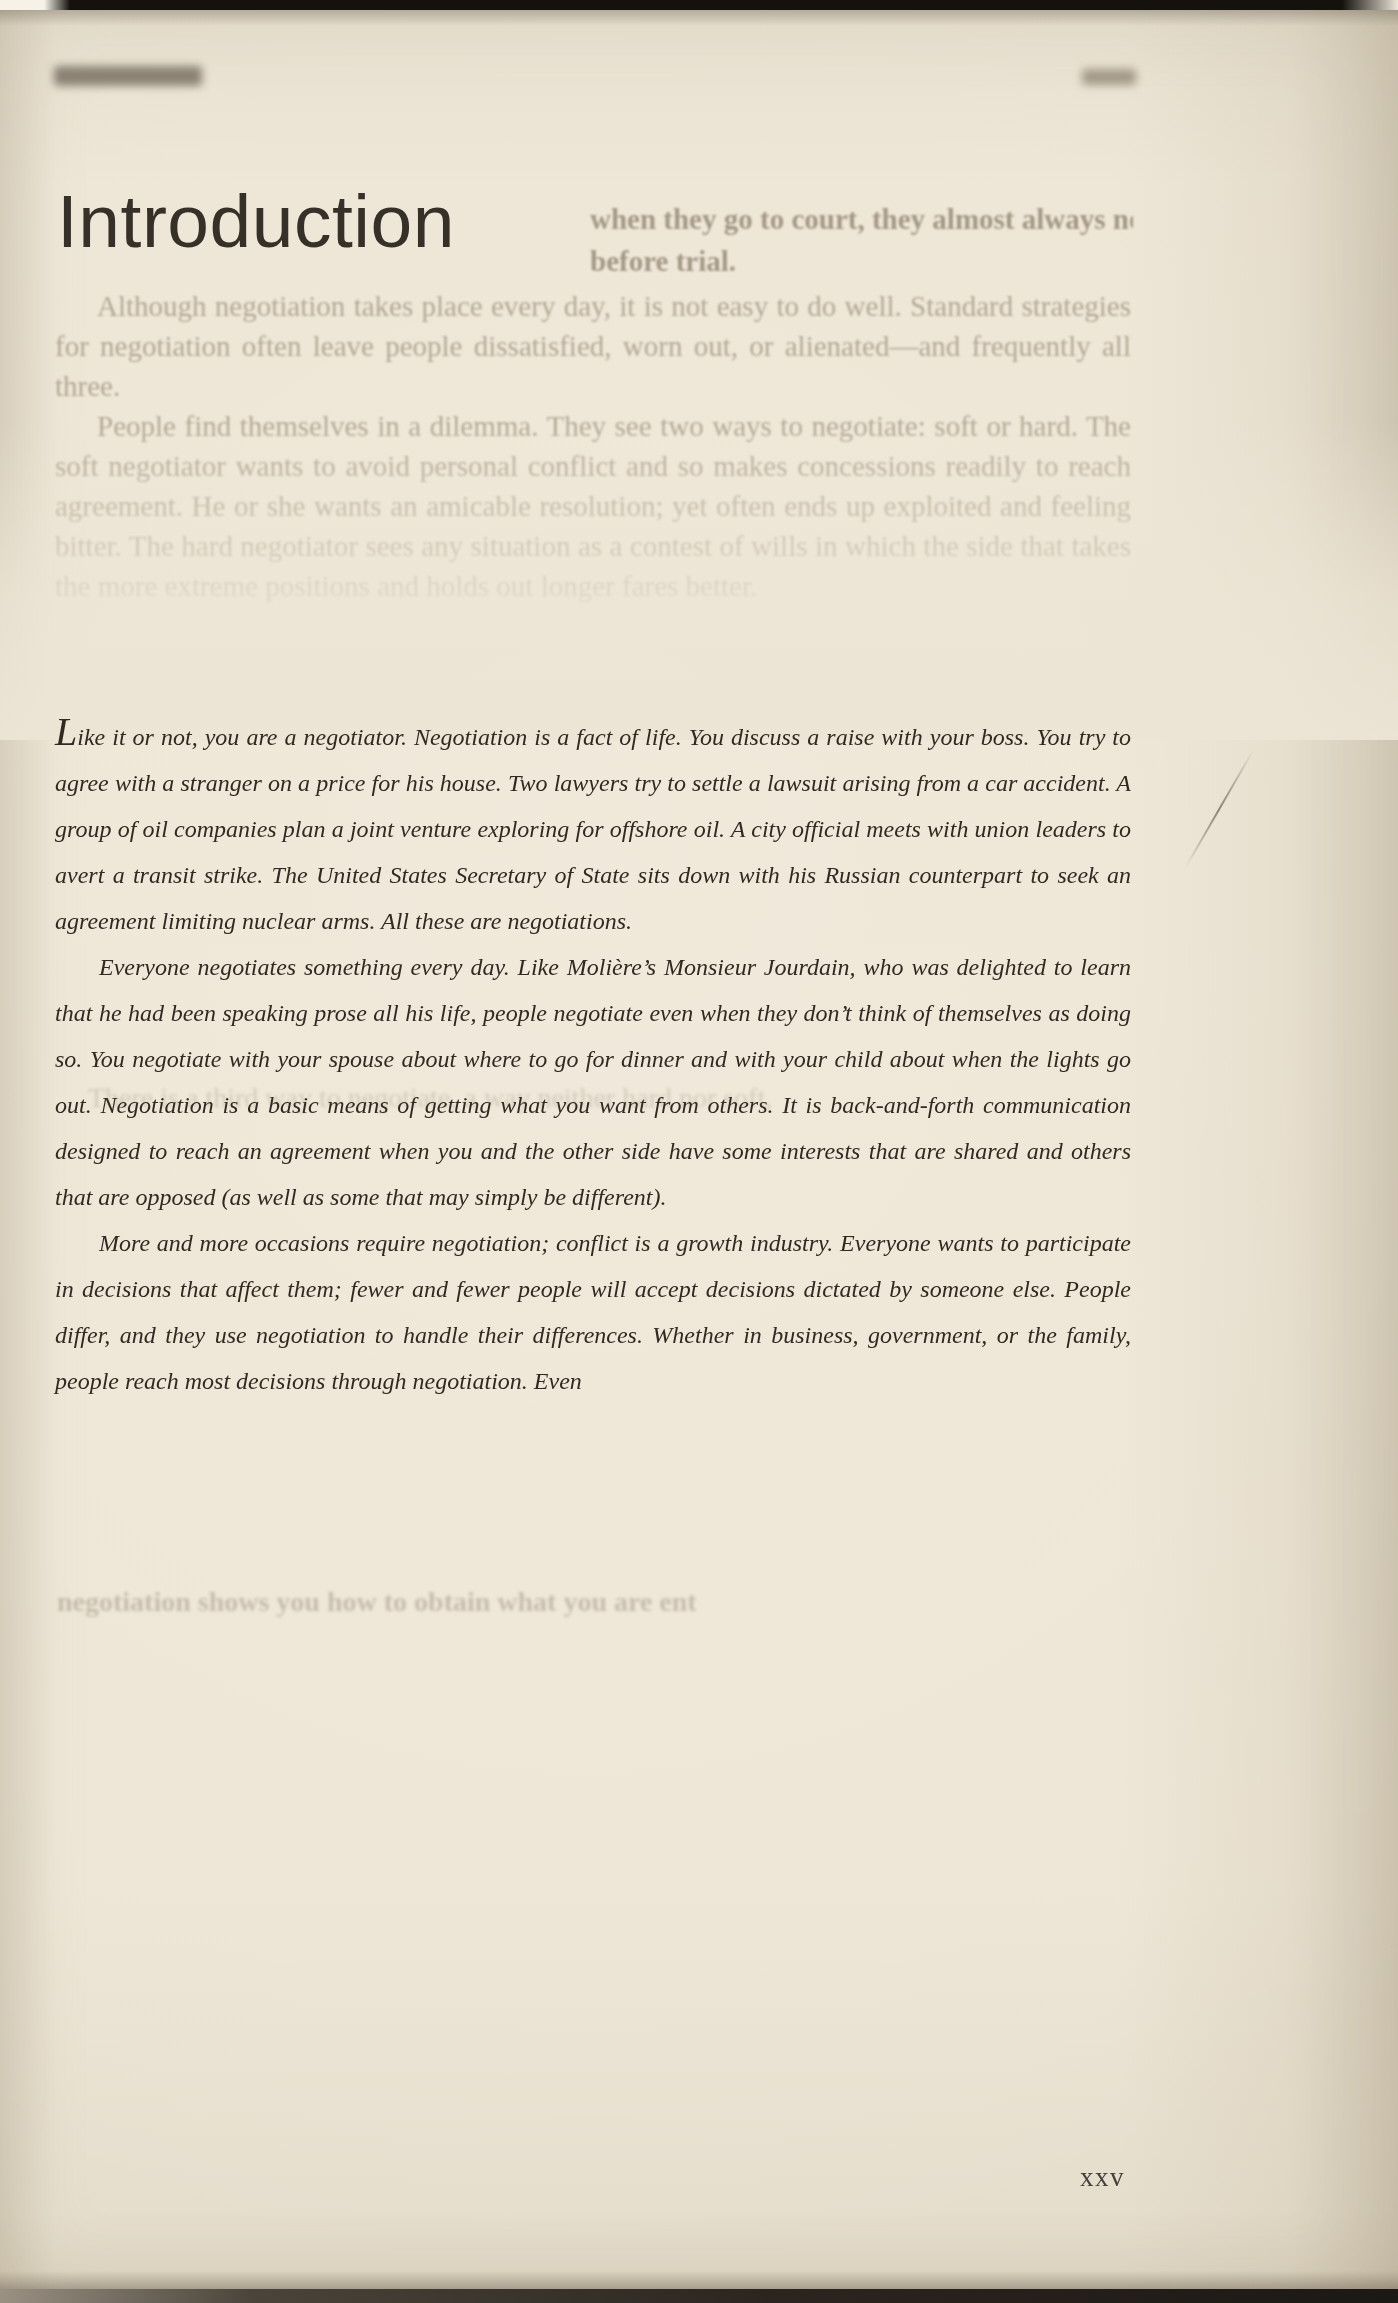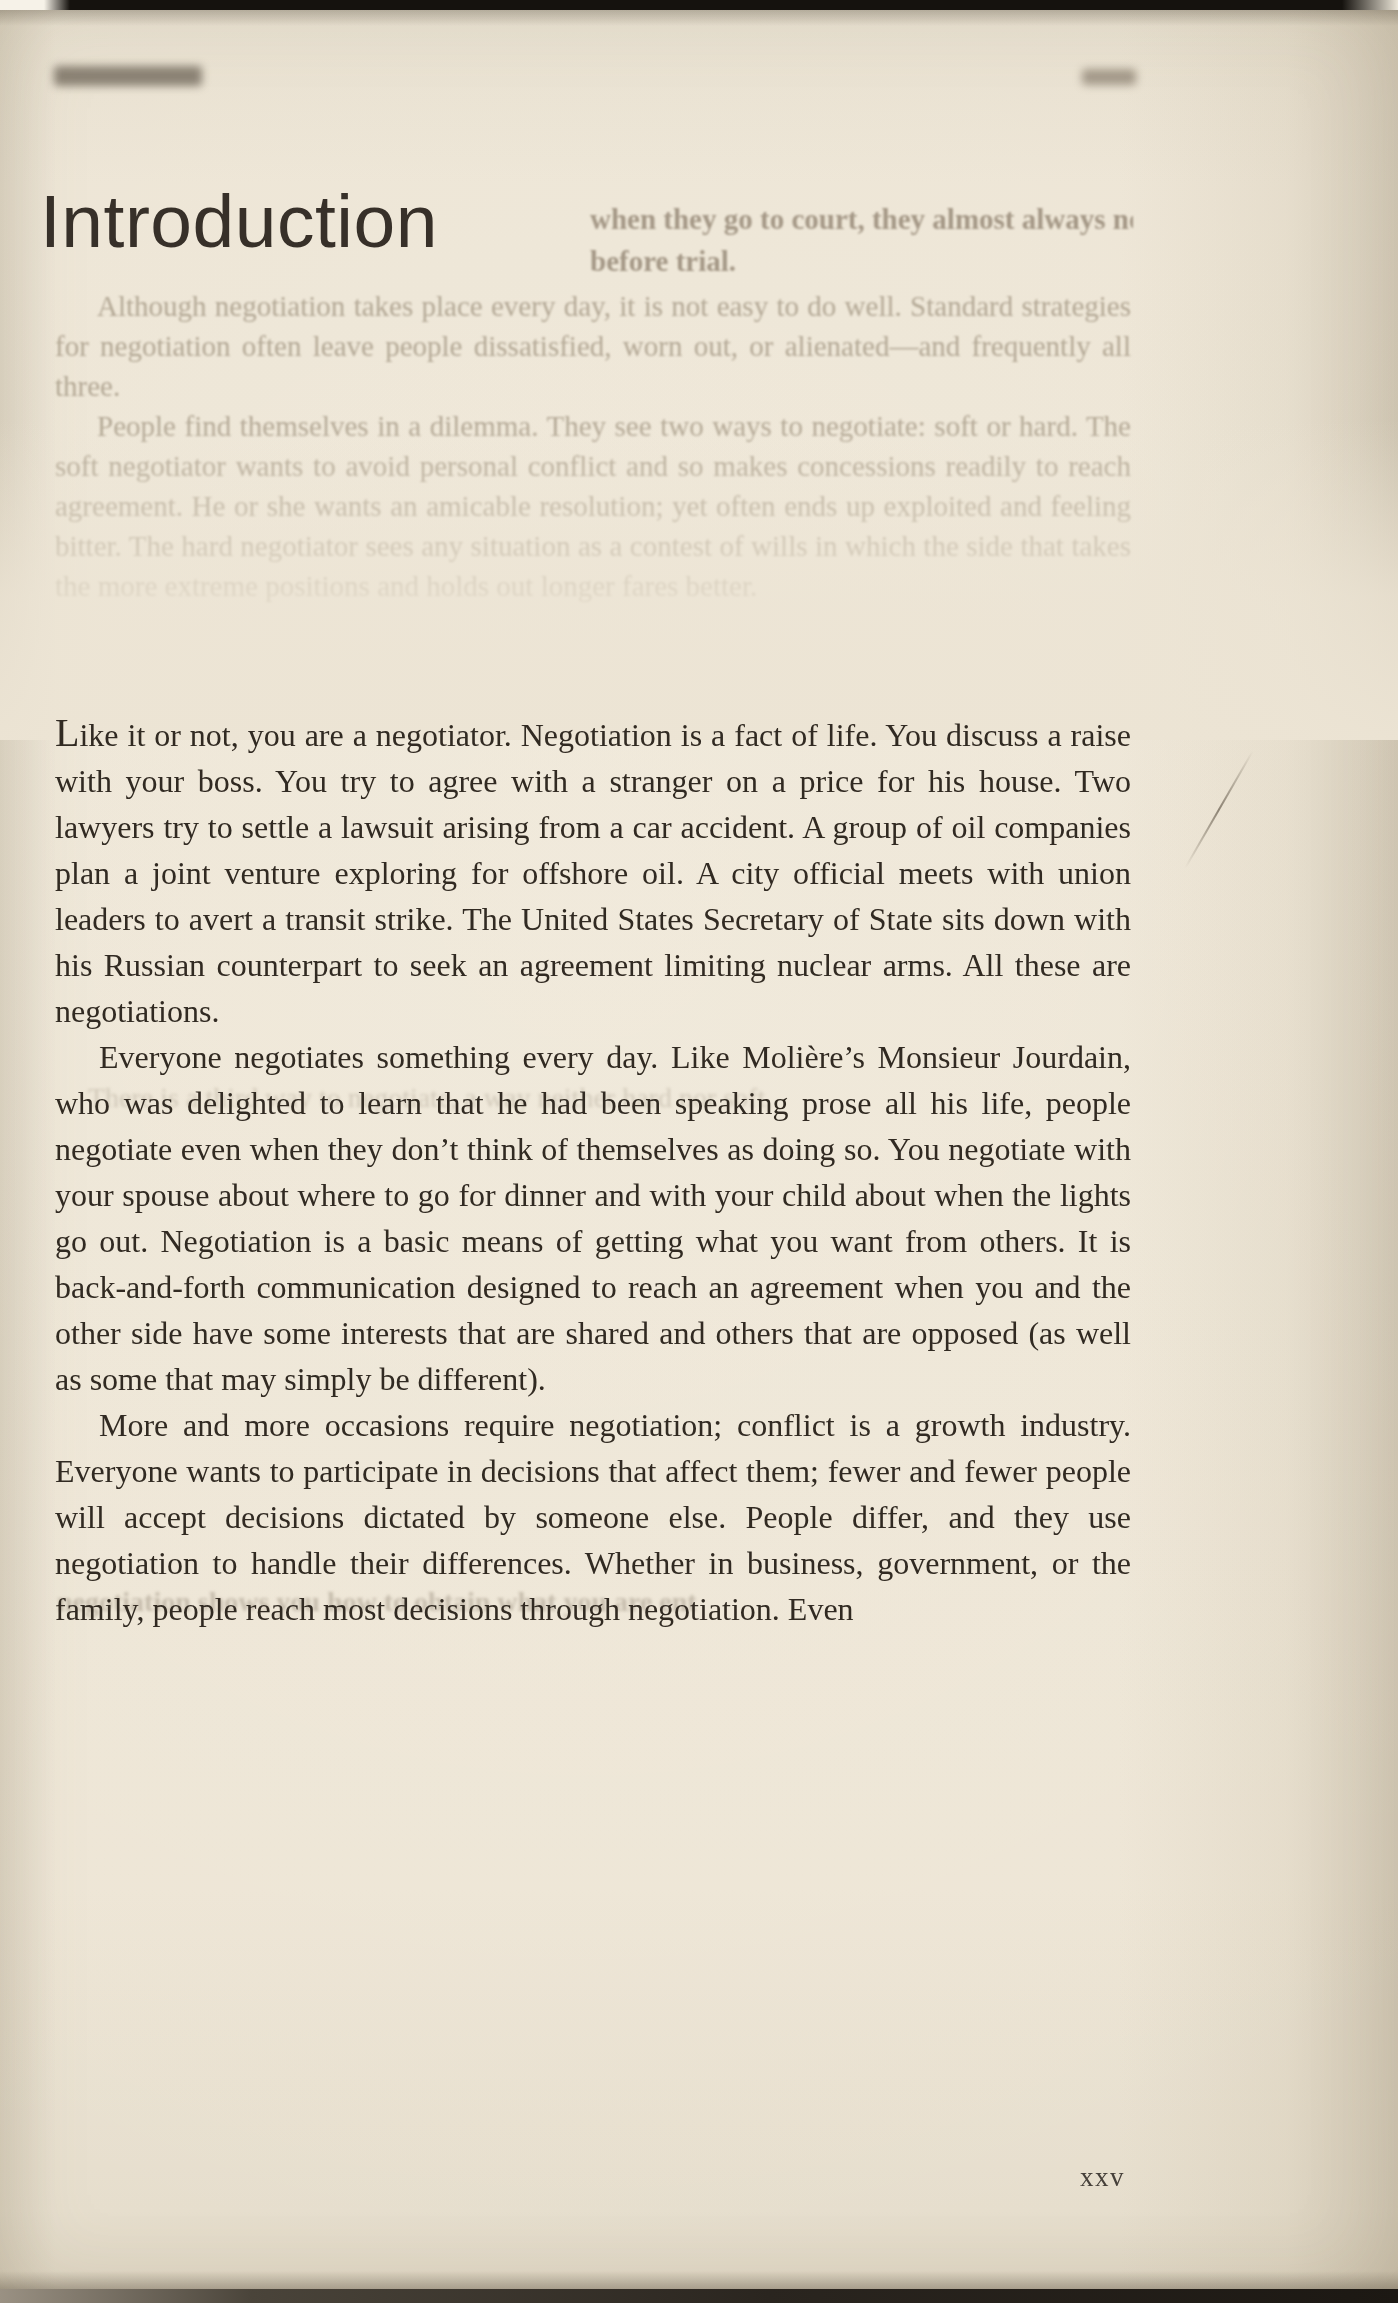--- a/index.html
+++ b/index.html
@@ -17,40 +17,41 @@
       linear-gradient(90deg, rgba(180,168,145,0.30) 0%, rgba(0,0,0,0) 4%, rgba(0,0,0,0) 80%, rgba(190,178,152,0.18) 92%, rgba(172,159,135,0.42) 100%),
       linear-gradient(180deg, #e5ddcc 0%, #ece4d4 8%, #ede5d5 82%, #e6decd 96%, #dcd3c0 100%);
     background-color: #ebe3d3;
     box-shadow: inset 0 0 90px rgba(140,125,100,0.18);
     font-family: "Liberation Serif", serif;
   }
 
   
   .title {
     position: absolute;
-    left: 40px;
+    left: 57px;
     top: 178px;
     margin: 0;
     z-index: 3;
     font-family: "Liberation Sans", sans-serif;
     font-weight: 400;
     font-size: 75px;
     letter-spacing: 0.5px;
     color: #373029;
   }
   .body-text {
     position: absolute;
     left: 55px;
     top: 712px;
     width: 1076px;
     z-index: 3;
-    font-size: 32px;
+    font-size: 24px;
     line-height: 46px;
     text-align: justify;
     color: #312a22;
+    font-style: italic;
   }
   .body-text p {
     margin: 0;
     padding: 0;
   }
   .body-text p.indent { text-indent: 44px; }
   .body-text p.first::first-letter {
     font-size: 40px;
     line-height: 1;
   }

